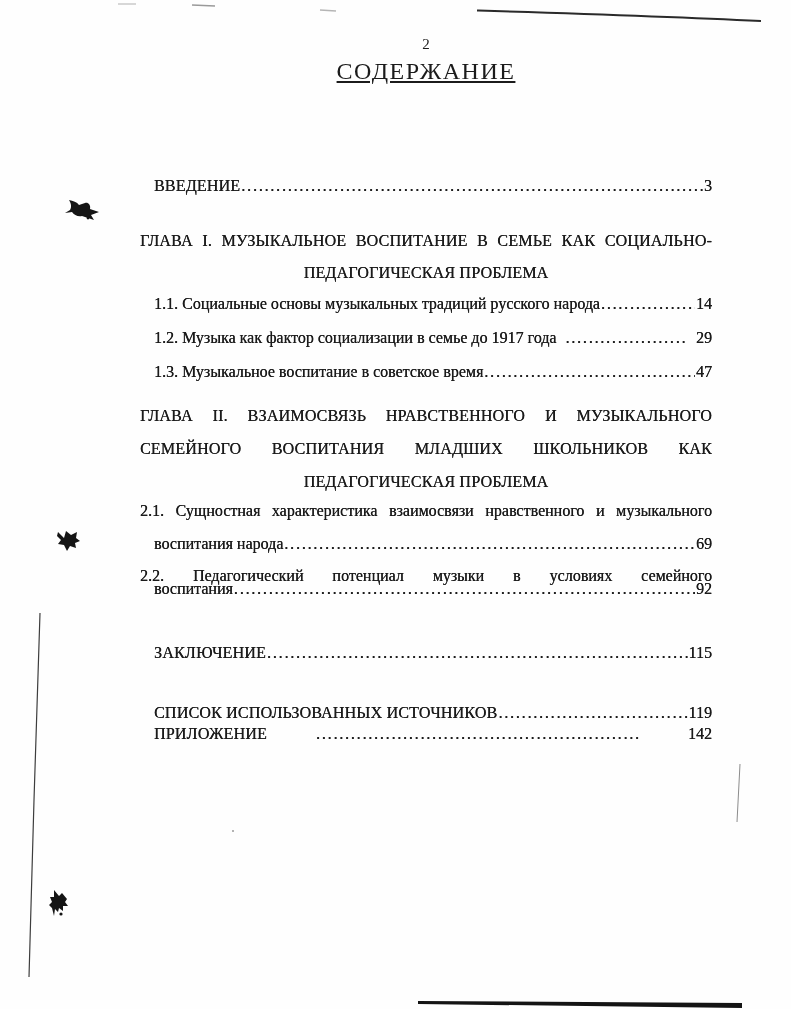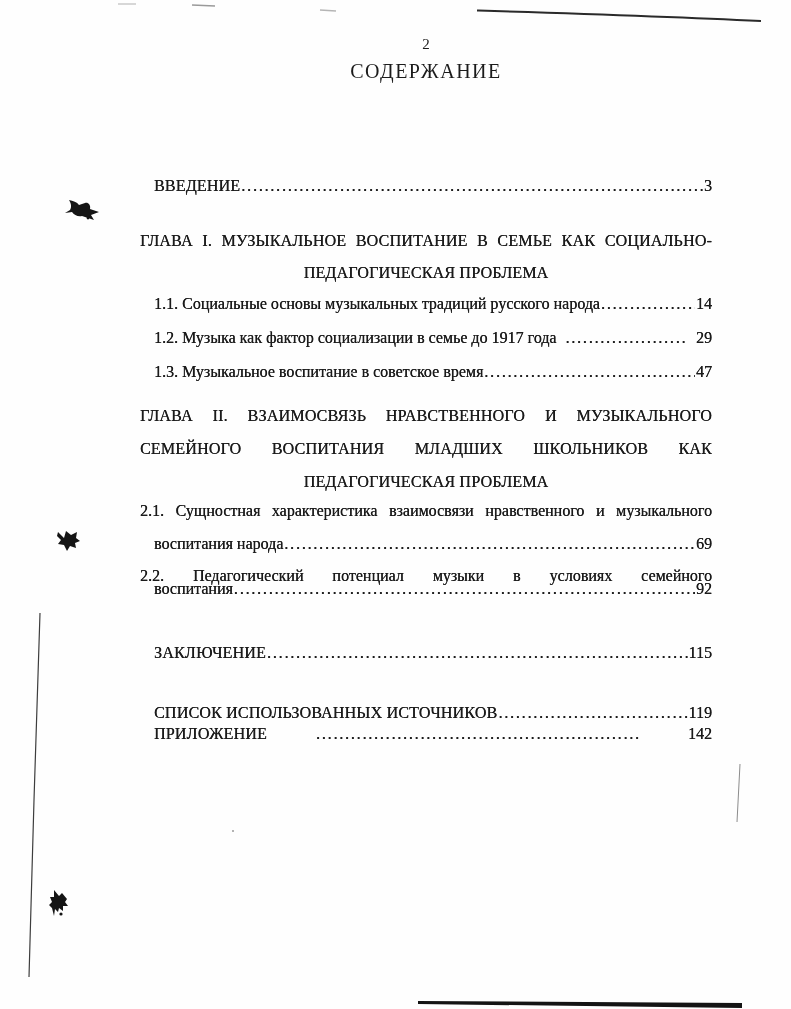--- a/index.html
+++ b/index.html
@@ -31,23 +31,24 @@
     text-align: center;
     font-size: 15px;
     line-height: 18px;
   }
   .doc-title {
     position: absolute;
     top: 60px;
     left: 0;
     right: 0;
     text-align: center;
-    font-size: 20px;
+    font-size: 24px;
     line-height: 22px;
     letter-spacing: 1.5px;
+    text-decoration: underline;
   }
   .row {
     position: absolute;
     left: 0;
     right: 0;
     font-size: 16px;
     line-height: 20px;
     text-shadow: 0.25px 0 0 currentColor; 
   }
   .row.leader {

